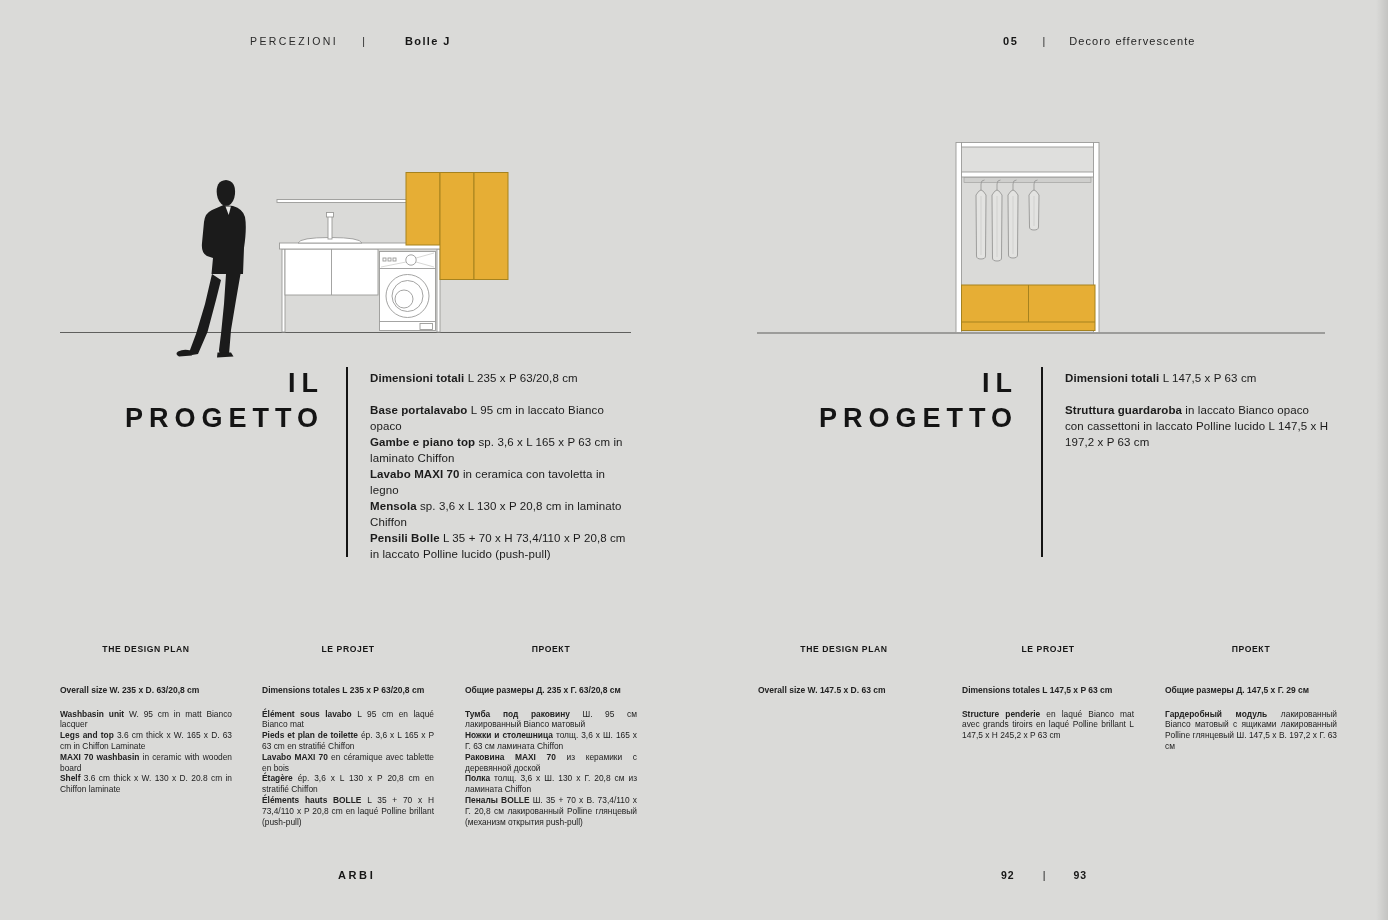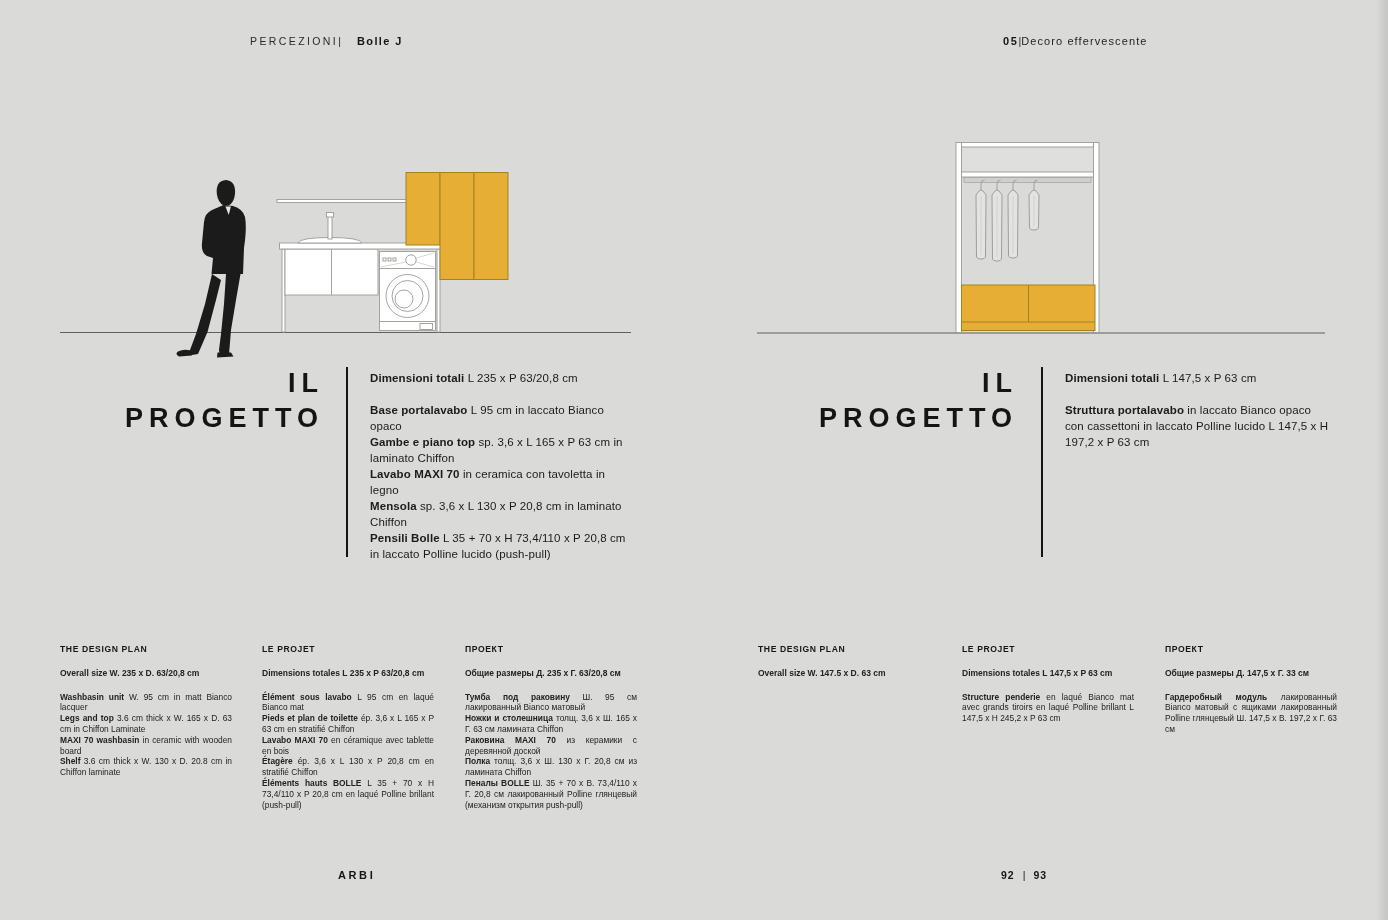--- a/index.html
+++ b/index.html
@@ -10,21 +10,21 @@
   }
   html,body{margin:0;padding:0;}
   body{background:#9b9b99;font-family:"Liberation Sans",sans-serif;}
   .page{
     position:relative;width:1388px;height:920px;margin:0 auto;
     background:var(--background);color:var(--ink);overflow:hidden;
   }
   .abs{position:absolute;}
 
   
-  .hdr{display:flex;align-items:baseline;font-size:10.5px;}
+  .hdr{display:flex;align-items:baseline;column-gap:24px;font-size:10.5px;}
   .hdr .collection{letter-spacing:2.4px;font-weight:400;color:#2a2a2a;}
   .hdr .sep{color:#2a2a2a;font-weight:400;}
   .hdr .model{font-weight:700;letter-spacing:1.4px;font-size:11px;padding-left:16px;}
   .hdr .pagenum{font-weight:700;letter-spacing:1.6px;font-size:11px;}
   .hdr .chapter{letter-spacing:1.1px;font-weight:400;font-size:11px;color:#1f1f1f;}
 
   
   .section-title{
     width:206px;text-align:right;font-size:27px;line-height:35px;
     font-weight:600;letter-spacing:6px;color:#141414;
@@ -32,28 +32,28 @@
   .vdivider{width:2px;height:190px;background:#141414;}
 
   
   .spec{font-size:11.5px;line-height:16px;letter-spacing:0.1px;color:#1b1b1b;}
   .spec p{margin:0;}
   .spec .spec-total{margin-bottom:16px;}
   .spec b{font-weight:700;}
 
   
   .col{width:172px;font-size:8.4px;line-height:10.8px;color:#222;}
-  .col h4{margin:0 0 13px 0;font-size:8.6px;letter-spacing:0.6px;font-weight:700;color:#161616;}
+  .col h4{margin:0 0 30px 0;font-size:8.6px;letter-spacing:0.6px;font-weight:700;color:#161616;text-align:center;}
   .col .size{margin:0 0 13px 0;font-weight:700;font-size:8.5px;}
   .col .items p{margin:0;text-align:justify;}
   .col .items b{font-weight:700;}
 
   
   .footer-brand{font-weight:700;font-size:11px;letter-spacing:2.6px;}
-  .footer-pages{display:flex;column-gap:8px;align-items:baseline;font-size:10.5px;}
+  .footer-pages{display:flex;column-gap:28px;align-items:baseline;font-size:10.5px;}
   .footer-pages .pg{font-weight:700;letter-spacing:1px;}
   .footer-pages .sep{font-weight:400;}
 
   
   svg.art{position:absolute;left:0;top:0;width:1388px;height:920px;pointer-events:none;}
   .accent-fill{fill:var(--accent);stroke:#a5821f;stroke-width:1;}
   .white-fill{fill:#ffffff;stroke:var(--line);stroke-width:0.9;}
   .thin{stroke:var(--line);stroke-width:0.9;fill:none;}
 
   .edge-shadow-right{
@@ -199,21 +199,21 @@
   </div>
   <div class="abs vdivider" style="left:1041px;top:367px;"></div>
 
   <div class="abs spec" style="left:1065px;top:370px;width:264px;">
     <p class="spec-total">
       <b>Dimensioni totali</b>
       <span>L 147,5 x P 63 cm</span>
     </p>
     <div class="spec-items">
 
-        <p class="item"><b>Struttura portalavabo</b> <span>in laccato Bianco opaco con cassettoni in laccato Polline lucido L 147,5 x H 197,2 x P 63 cm</span></p>
+        <p class="item"><b>Struttura guardaroba</b> <span>in laccato Bianco opaco con cassettoni in laccato Polline lucido L 147,5 x H 197,2 x P 63 cm</span></p>
       </div>
   </div>
 
   <div class="abs col" style="left:60px;top:644px;">
     <h4>THE DESIGN PLAN</h4>
     <p class="size">Overall size W. 235 x D. 63/20,8 cm</p>
     <div class="items">
 
     <p><b>Washbasin unit</b> <span>W. 95 cm in matt Bianco lacquer</span></p>
         <p><b>Legs and top</b> <span>3.6 cm thick x W. 165 x D. 63 cm in Chiffon Laminate</span></p>
@@ -257,21 +257,21 @@
     <h4>LE PROJET</h4>
     <p class="size">Dimensions totales L 147,5 x P 63 cm</p>
     <div class="items">
 
     <p><b>Structure penderie</b> <span>en laqué Bianco mat avec grands tiroirs en laqué Polline brillant L 147,5 x H 245,2 x P 63 cm</span></p>
       </div>
   </div>
 
   <div class="abs col" style="left:1165px;top:644px;">
     <h4>ПРОЕКТ</h4>
-    <p class="size">Общие размеры Д. 147,5 x Г. 33 см</p>
+    <p class="size">Общие размеры Д. 147,5 x Г. 29 см</p>
     <div class="items">
 
     <p><b>Гардеробный модуль</b> <span>лакированный Bianco матовый с ящиками лакированный Polline глянцевый Ш. 147,5 x В. 197,2 x Г. 63 см</span></p>
       </div>
   </div>
 
   <div class="abs footer-brand" style="left:338px;top:869px;">ARBI</div>
   <div class="abs footer-pages" style="left:1001px;top:869px;">
     <span class="pg">92</span>
     <span class="sep">|</span>

